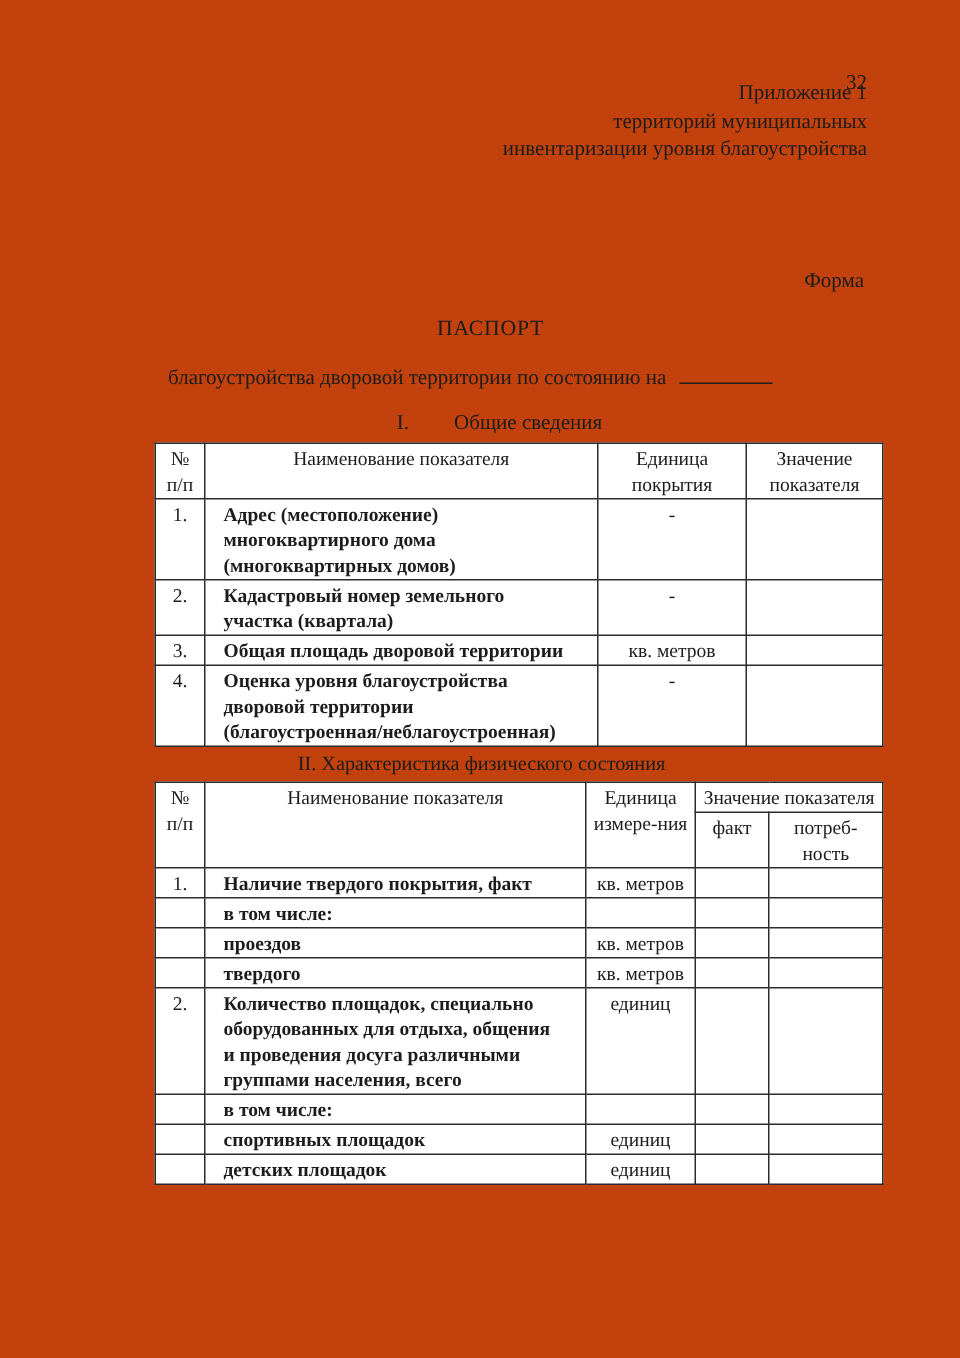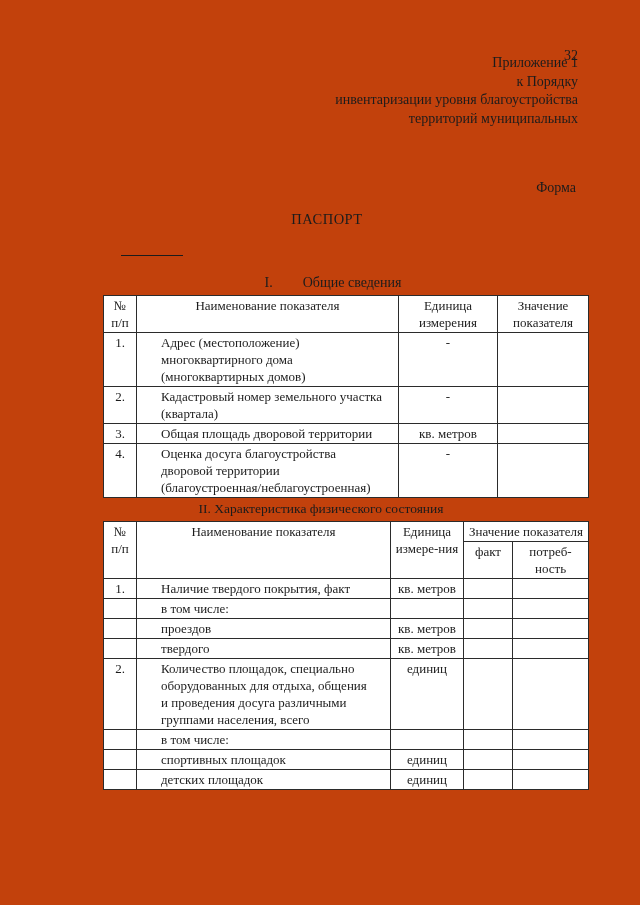--- a/index.html
+++ b/index.html
@@ -29,61 +29,60 @@
 
   table { border-collapse:collapse; table-layout:fixed; font-size:13px; line-height:17px; background:#fff; }
   .t1 { position:absolute; top:295px; left:103px; width:485px; }
   .t2 { position:absolute; top:521px; left:103px; width:485px; }
   th, td {
     border:1px solid #2b2b2b; vertical-align:top;
     padding:1px 4px; font-weight:normal; overflow:hidden;
   }
   th { }
   .c-num { text-align:center; }
-  .c-name { text-align:left; padding-left:24px; padding-right:16px; }
+  .c-name { text-align:left; padding-left:12px; padding-right:16px;font-weight:bold; }
   .c-unit, .c-val, .c-fact, .c-need { text-align:center; }
 </style>
 </head>
 <body>
 
 <div class="page">
 
   <div class="page-number">32</div>
 
   <div class="appendix">
     <div>Приложение 1</div>
-    <div>к Порядку</div>
+    <div>территорий муниципальных</div>
     <div>инвентаризации уровня благоустройства</div>
-    <div>территорий муниципальных</div>
   </div>
 
   <div class="forma">Форма</div>
 
   <div class="doc-title">ПАСПОРТ</div>
 
   <div class="doc-subtitle">
-    <span class="blank-line"></span>
+    <span>благоустройства дворовой территории по состоянию на</span><span class="blank-line"></span>
   </div>
 
   <div class="sec-heading-1">
     <span class="roman">I.</span><span>Общие сведения</span>
   </div>
 
   <table class="t1">
     <colgroup>
         <col style="width:33px">
         <col style="width:262px">
         <col style="width:99px">
         <col style="width:91px">
       </colgroup>
     <thead>
       <tr>
         <th>№ п/п</th>
         <th>Наименование показателя</th>
-        <th>Единица измерения</th>
+        <th>Единица покрытия</th>
         <th>Значение показателя</th>
       </tr>
     </thead>
     <tbody>
       <tr>
         <td class="c-num">1.</td>
         <td class="c-name">Адрес (местоположение) многоквартирного дома (многоквартирных домов)</td>
         <td class="c-unit">-</td>
         <td class="c-val"></td>
       </tr>
@@ -94,21 +93,21 @@
         <td class="c-val"></td>
       </tr>
       <tr>
         <td class="c-num">3.</td>
         <td class="c-name">Общая площадь дворовой территории</td>
         <td class="c-unit">кв. метров</td>
         <td class="c-val"></td>
       </tr>
       <tr>
         <td class="c-num">4.</td>
-        <td class="c-name">Оценка досуга благоустройства дворовой территории (благоустроенная/неблагоустроенная)</td>
+        <td class="c-name">Оценка уровня благоустройства дворовой территории (благоустроенная/неблагоустроенная)</td>
         <td class="c-unit">-</td>
         <td class="c-val"></td>
       </tr>
     </tbody>
   </table>
 
   <div class="sec-heading-2">II. Характеристика физического состояния</div>
 
   <table class="t2">
     <colgroup>

